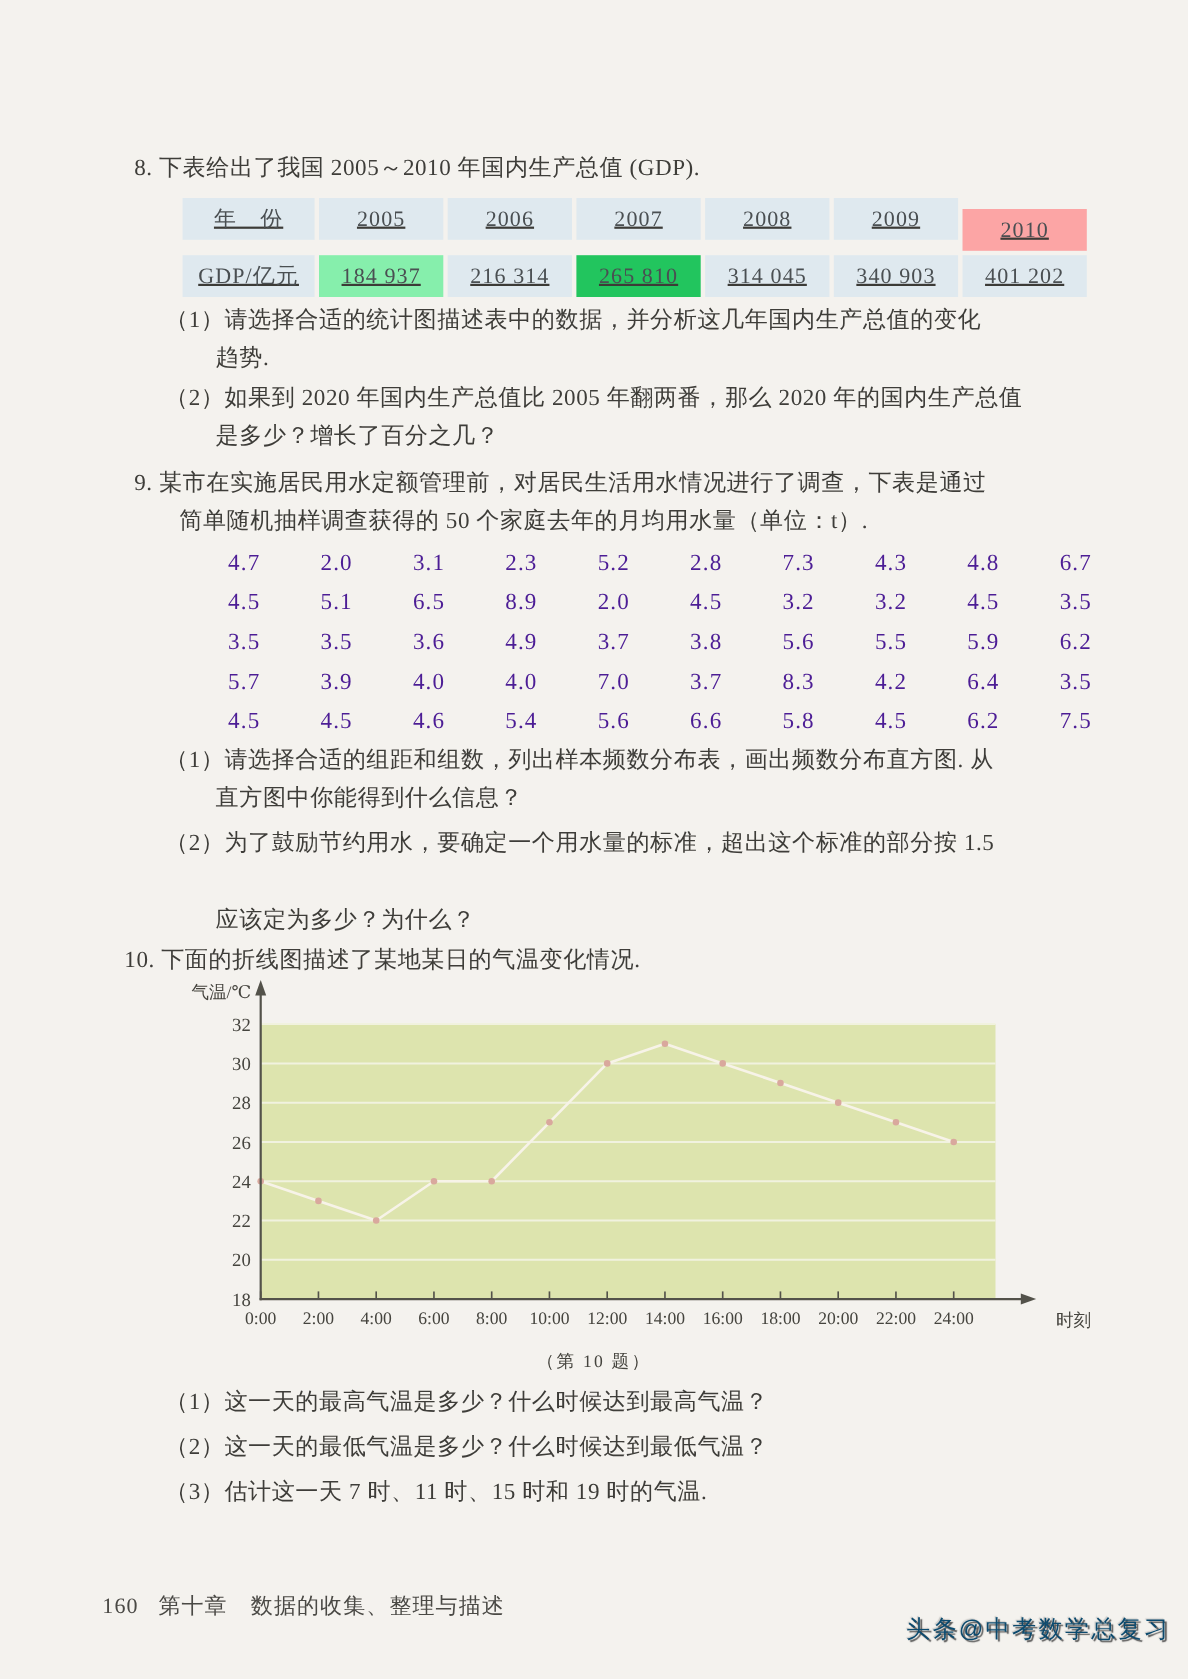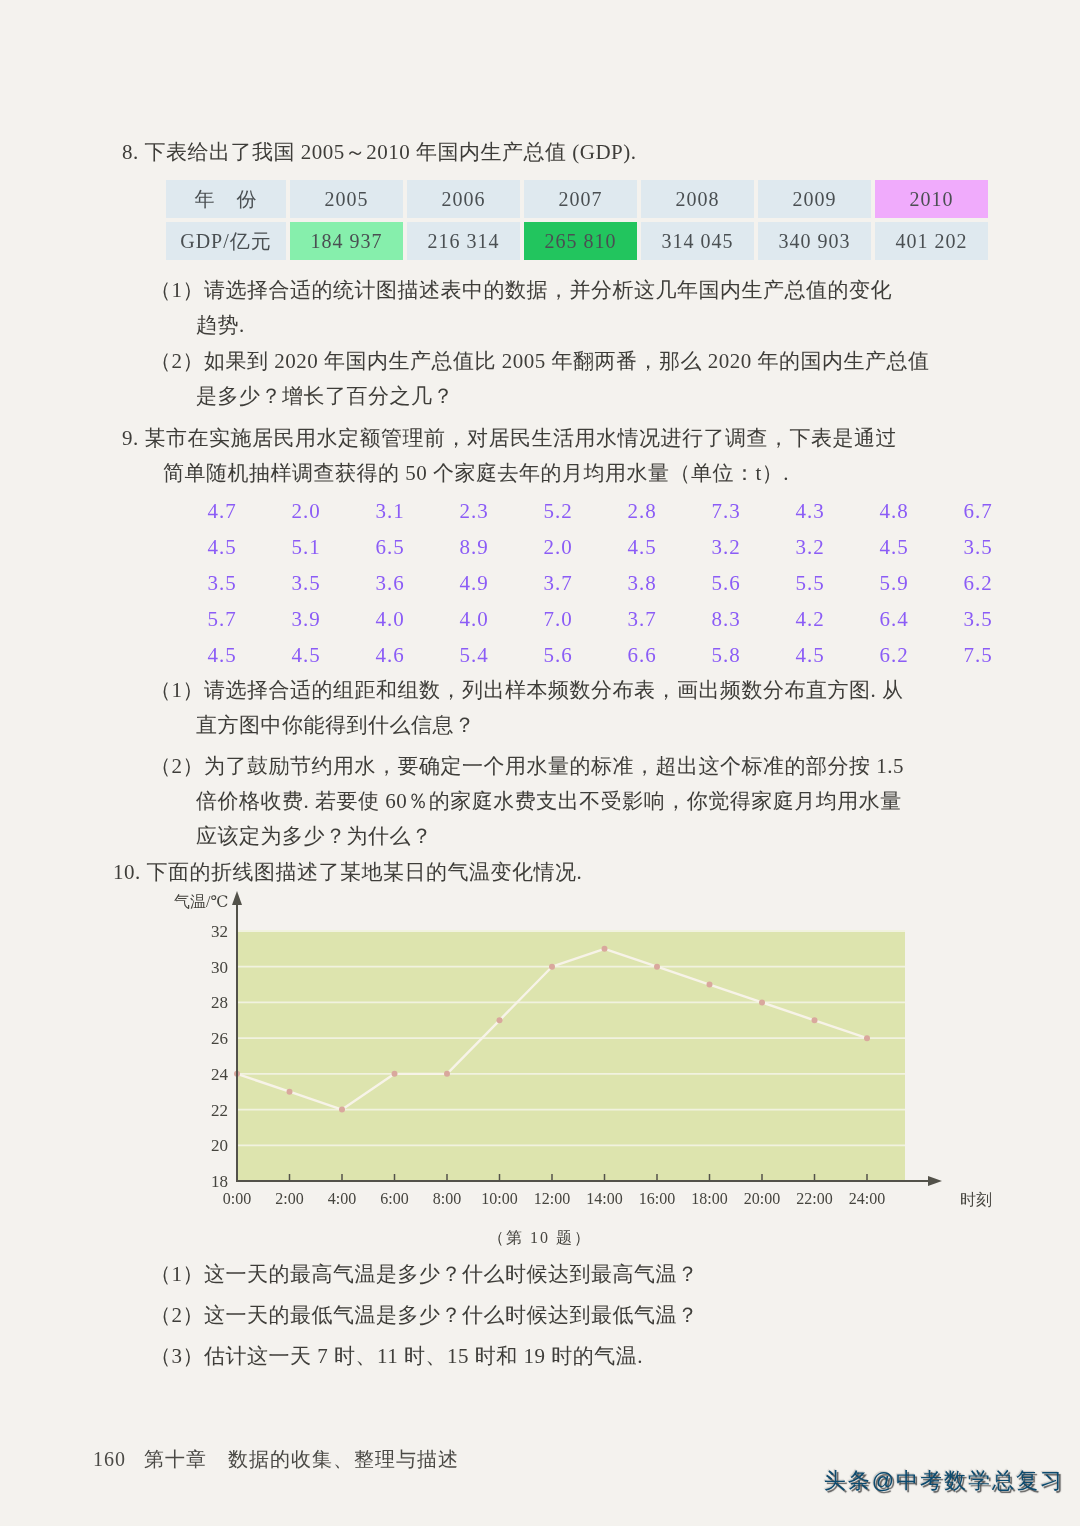--- a/index.html
+++ b/index.html
@@ -13,38 +13,38 @@
   }
   .page{position:absolute;left:0;top:0;width:1080px;height:1526px;}
   .line{
     position:absolute;
     font-size:21px;
     letter-spacing:.5px;
     white-space:nowrap;
     color:#3e3d39;
   }
   
-  .gdp-table{position:absolute;left:166px;top:180px;}
+  .gdp-table{position:absolute;left:166px;top:180px;text-decoration:underline;}
   .gdp-row{display:flex;margin-bottom:4px;}
   .gdp-cell{
     background:#dfe9ef;
     height:38px;line-height:38px;
     text-align:center;
     font-size:20px;color:#4a4f52;
     margin-right:4px;
     letter-spacing:1px;
   }
   .gdp-cell.label{width:120px;}
   .gdp-cell.value{width:113px;}
   
   .water-grid{position:absolute;left:180px;top:493px;width:840px;}
   .water-row{display:flex;height:36px;line-height:36px;}
   .water-cell{
     width:84px;text-align:center;
-    font-size:21px;color:#8b5cf6;letter-spacing:1px;
+    font-size:21px;color:#4c1d95;letter-spacing:1px;
   }
   
   .chart-wrap{position:absolute;left:170px;top:885px;width:860px;height:335px;}
   .caption{position:absolute;left:380px;top:1228px;width:320px;text-align:center;font-size:16px;color:#45443e;letter-spacing:2px;}
   
   .footer{position:absolute;left:93px;top:1446px;font-size:20px;color:#4a4945;letter-spacing:1px;}
   .footer .pgnum{margin-right:18px;}
   
   .watermark{
     position:absolute;right:16px;top:1466px;
@@ -63,21 +63,21 @@
 
   <div class="gdp-table">
     <div class="gdp-row">
       <div class="gdp-cell label">年　份</div>
 
     <div class="gdp-cell value" style="background: rgb(223, 233, 239);">2005</div>
         <div class="gdp-cell value" style="background: rgb(223, 233, 239);">2006</div>
         <div class="gdp-cell value" style="background: rgb(223, 233, 239);">2007</div>
         <div class="gdp-cell value" style="background: rgb(223, 233, 239);">2008</div>
         <div class="gdp-cell value" style="background: rgb(223, 233, 239);">2009</div>
-        <div class="gdp-cell value" style="background: #f0abfc;">2010</div>
+        <div class="gdp-cell value" style="background: #fca5a5; margin-top: 10px;">2010</div>
       </div>
     <div class="gdp-row">
       <div class="gdp-cell label">GDP/亿元</div>
 
     <div class="gdp-cell value" style="background: #86efac;">184 937</div>
         <div class="gdp-cell value" style="background: rgb(223, 233, 239);">216 314</div>
         <div class="gdp-cell value" style="background: #22c55e;">265 810</div>
         <div class="gdp-cell value" style="background: rgb(223, 233, 239);">314 045</div>
         <div class="gdp-cell value" style="background: rgb(223, 233, 239);">340 903</div>
         <div class="gdp-cell value" style="background: rgb(223, 233, 239);">401 202</div>
@@ -152,21 +152,20 @@
         <span class="water-cell">5.8</span>
         <span class="water-cell">4.5</span>
         <span class="water-cell">6.2</span>
         <span class="water-cell">7.5</span>
       </div>
     </div>
 
   <div class="line" style="left:150px;top:676px;">（1）请选择合适的组距和组数，列出样本频数分布表，画出频数分布直方图. 从</div>
   <div class="line" style="left:196px;top:711px;">直方图中你能得到什么信息？</div>
   <div class="line" style="left:150px;top:752px;">（2）为了鼓励节约用水，要确定一个用水量的标准，超出这个标准的部分按 1.5</div>
-  <div class="line" style="left:196px;top:787px;">倍价格收费. 若要使 60％的家庭水费支出不受影响，你觉得家庭月均用水量</div>
   <div class="line" style="left:196px;top:822px;">应该定为多少？为什么？</div>
 
   <div class="line" style="left:113px;top:858px;">10. 下面的折线图描述了某地某日的气温变化情况.</div>
 
   <div class="chart-wrap">
     <svg id="temp-chart" width="860" height="335" xmlns="http://www.w3.org/2000/svg">
         <rect x="67" y="46" width="668" height="250" fill="#dde4ae"></rect>
         <line x1="67" y1="260.286" x2="735" y2="260.286" stroke="#f1f2df" stroke-width="1.8"></line>
         <line x1="67" y1="224.572" x2="735" y2="224.572" stroke="#f1f2df" stroke-width="1.8"></line>
         <line x1="67" y1="188.858" x2="735" y2="188.858" stroke="#f1f2df" stroke-width="1.8"></line>

